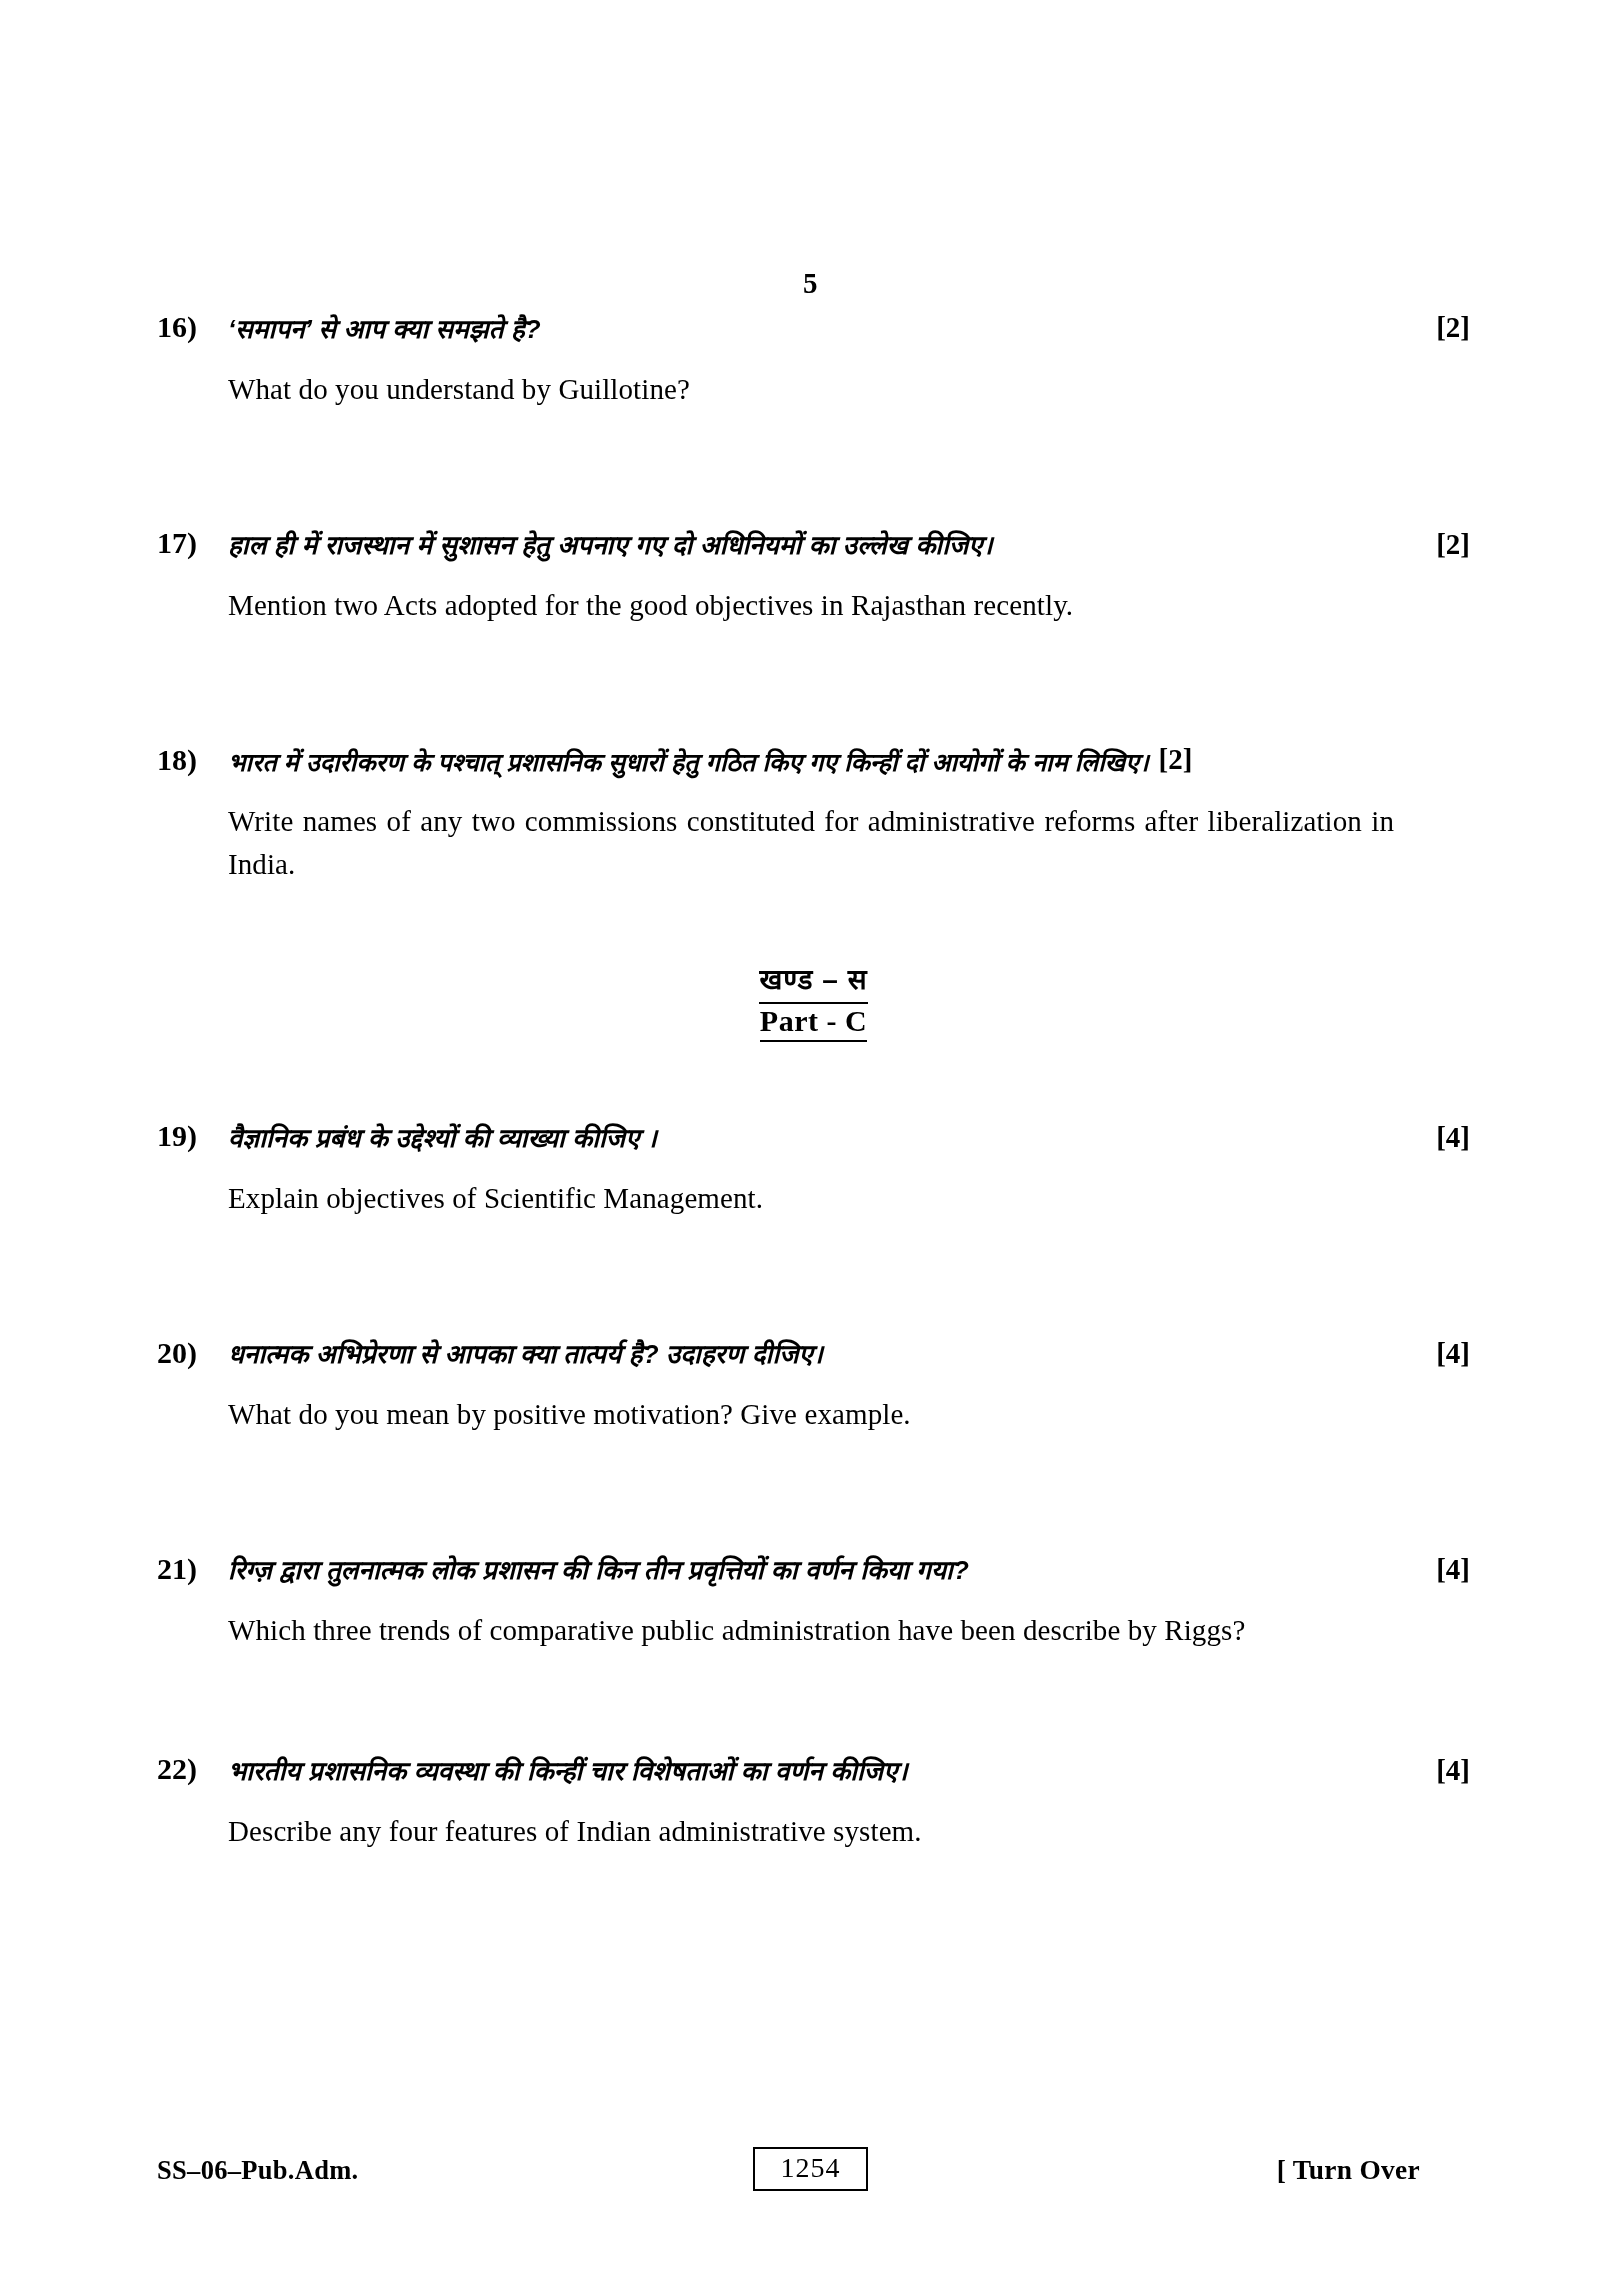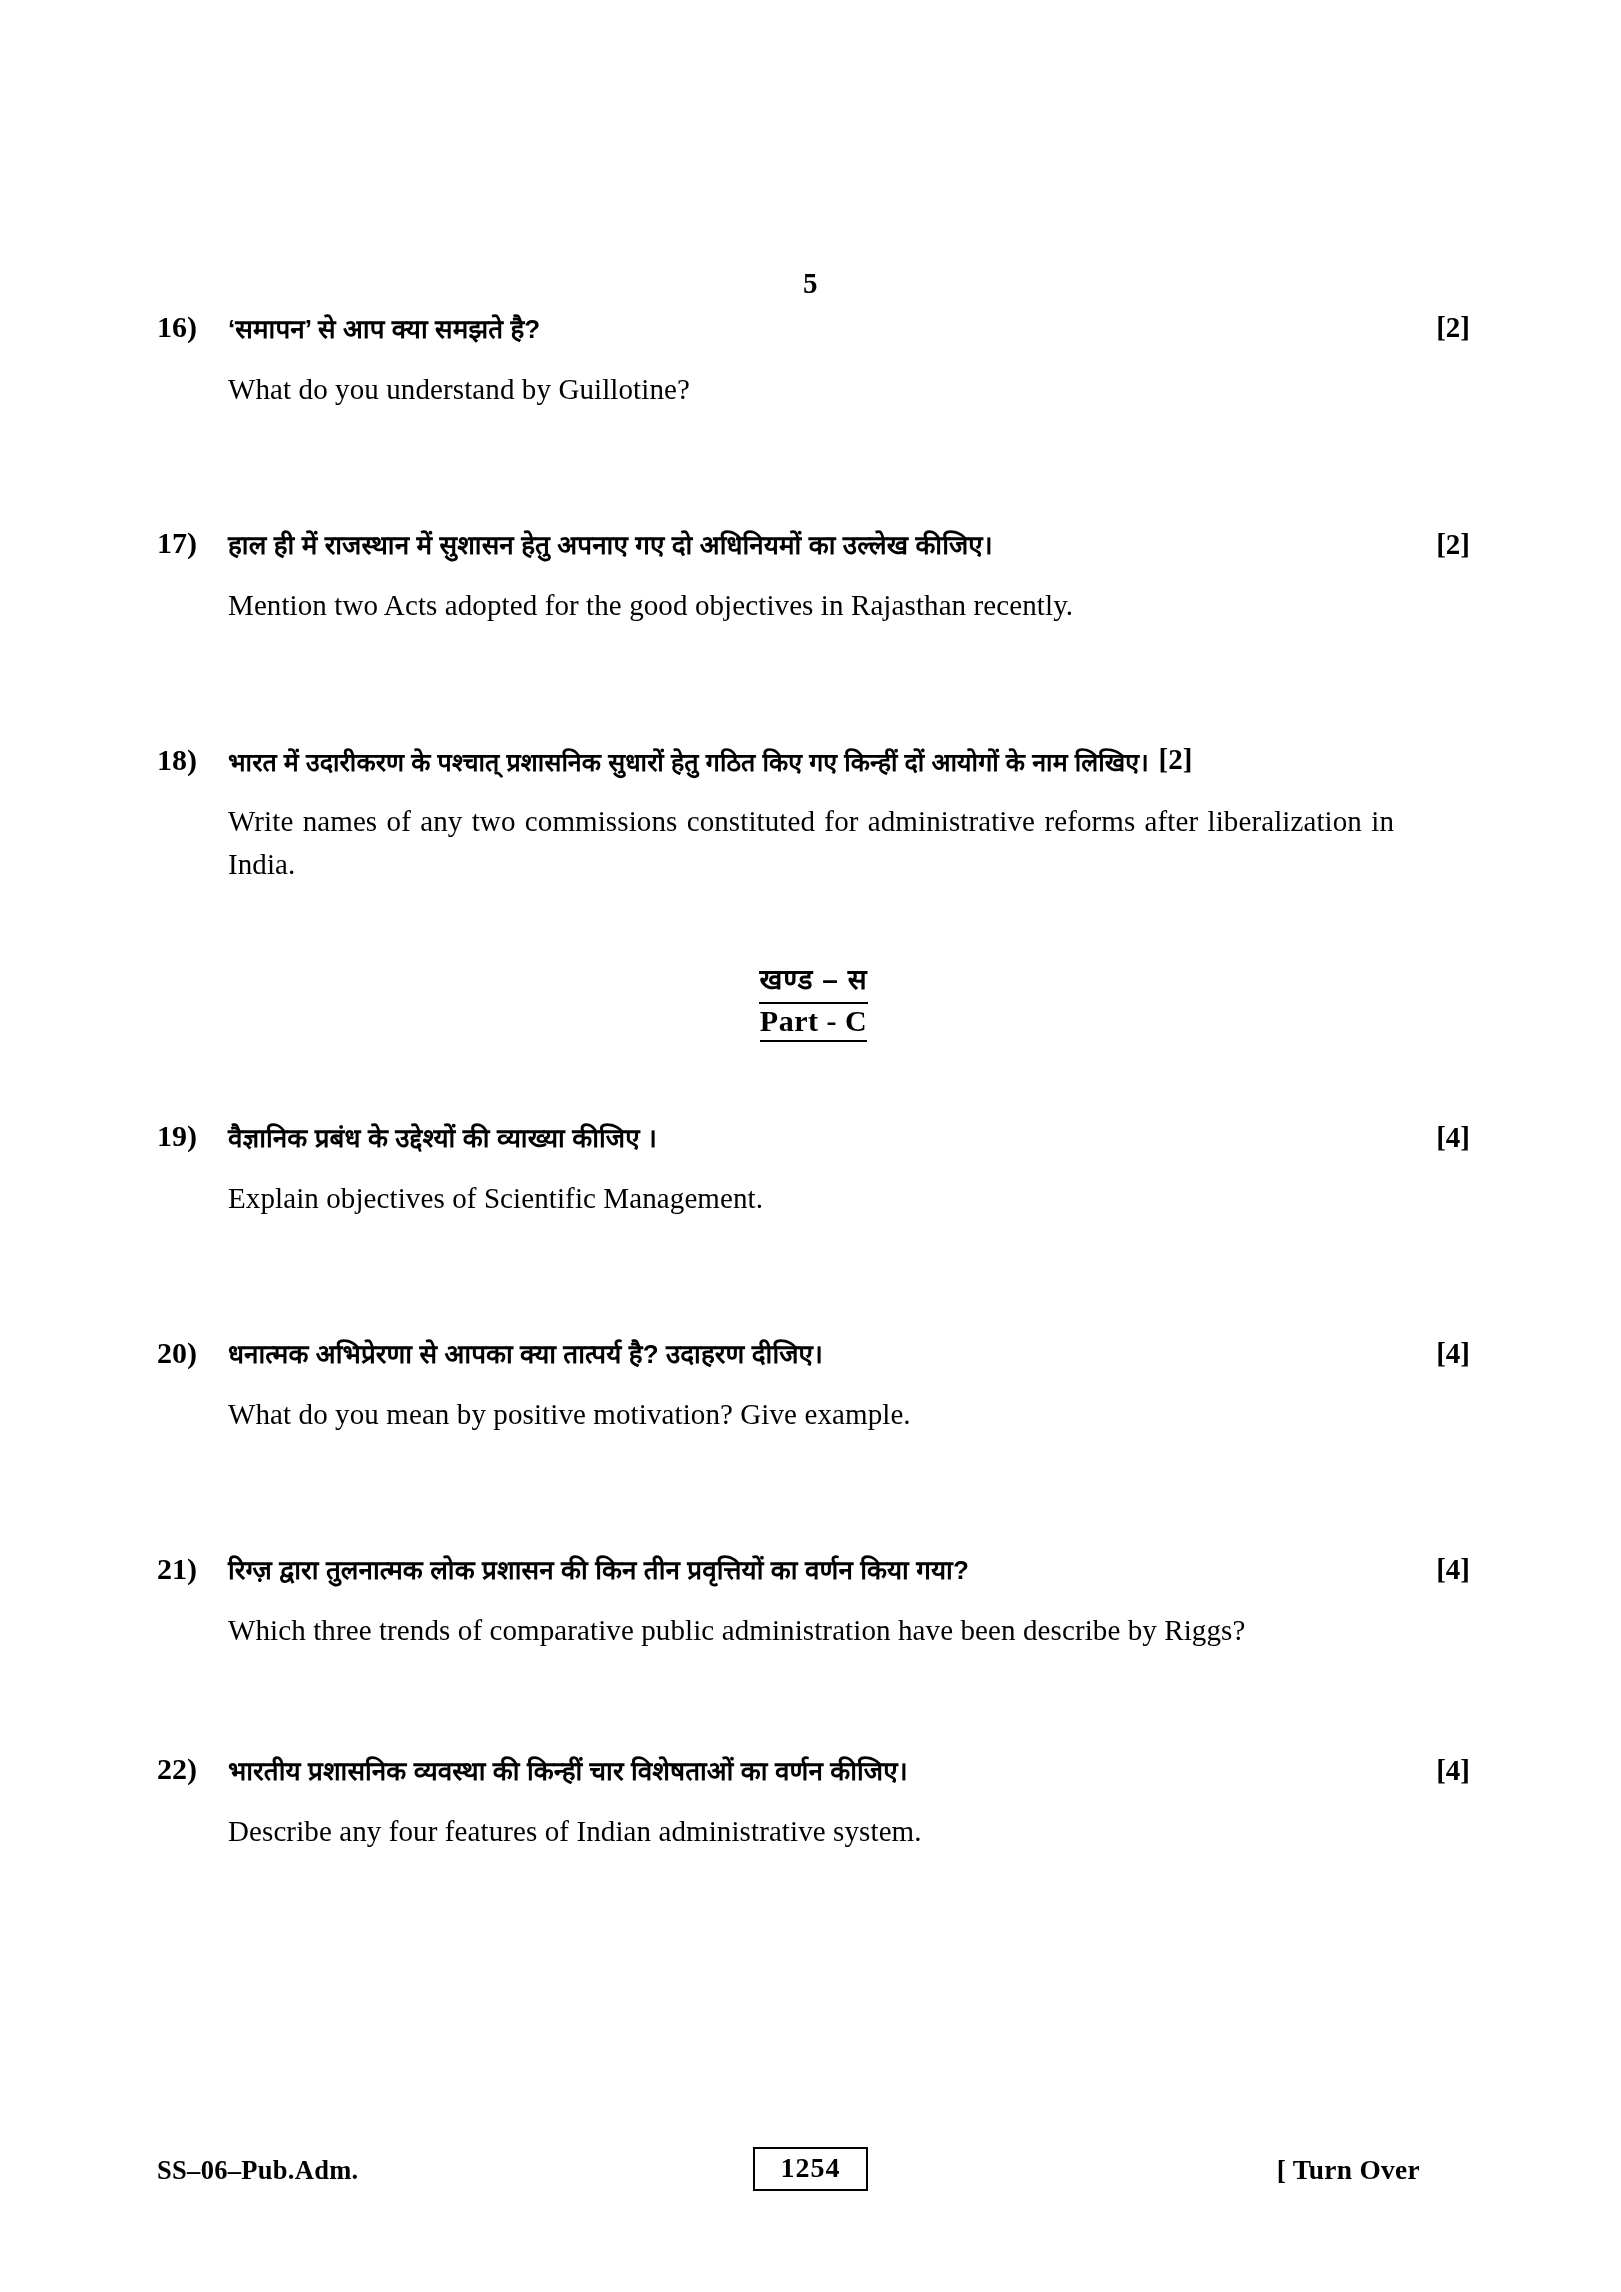--- a/index.html
+++ b/index.html
@@ -69,20 +69,21 @@
     padding-top: 1px;
   }
 
   .q-hindi {
     flex: 1 1 auto;
     font-family: "Liberation Sans", "DejaVu Sans", sans-serif;
     font-size: 26px;
     font-weight: 600;
     line-height: 1.5;
     letter-spacing: 0.1px;
+    font-style: italic;
   }
 
   .q-marks {
     flex: 0 0 auto;
     width: 69px;
     text-align: right;
     font-size: 29px;
     font-weight: bold;
     font-family: "Liberation Serif", serif;
     line-height: 1.45;
@@ -167,21 +168,21 @@
     top: 0;
     width: 1621px;
     text-align: center;
   }
   .code-box {
     display: inline-block;
     border: 2.9px solid #000;
     padding: 2.9px 25.5px 4.9px 25.5px;
     font-family: "Liberation Serif", serif;
     font-size: 28px;
-    font-weight: bold;
+    font-weight: normal;
     letter-spacing: 1px;
   }
   .footer-right {
     position: absolute;
     right: 152px;
     top: 7.8px;
     font-family: "Liberation Serif", serif;
     font-size: 27.4px;
     font-weight: bold;
     letter-spacing: 0.3px;

